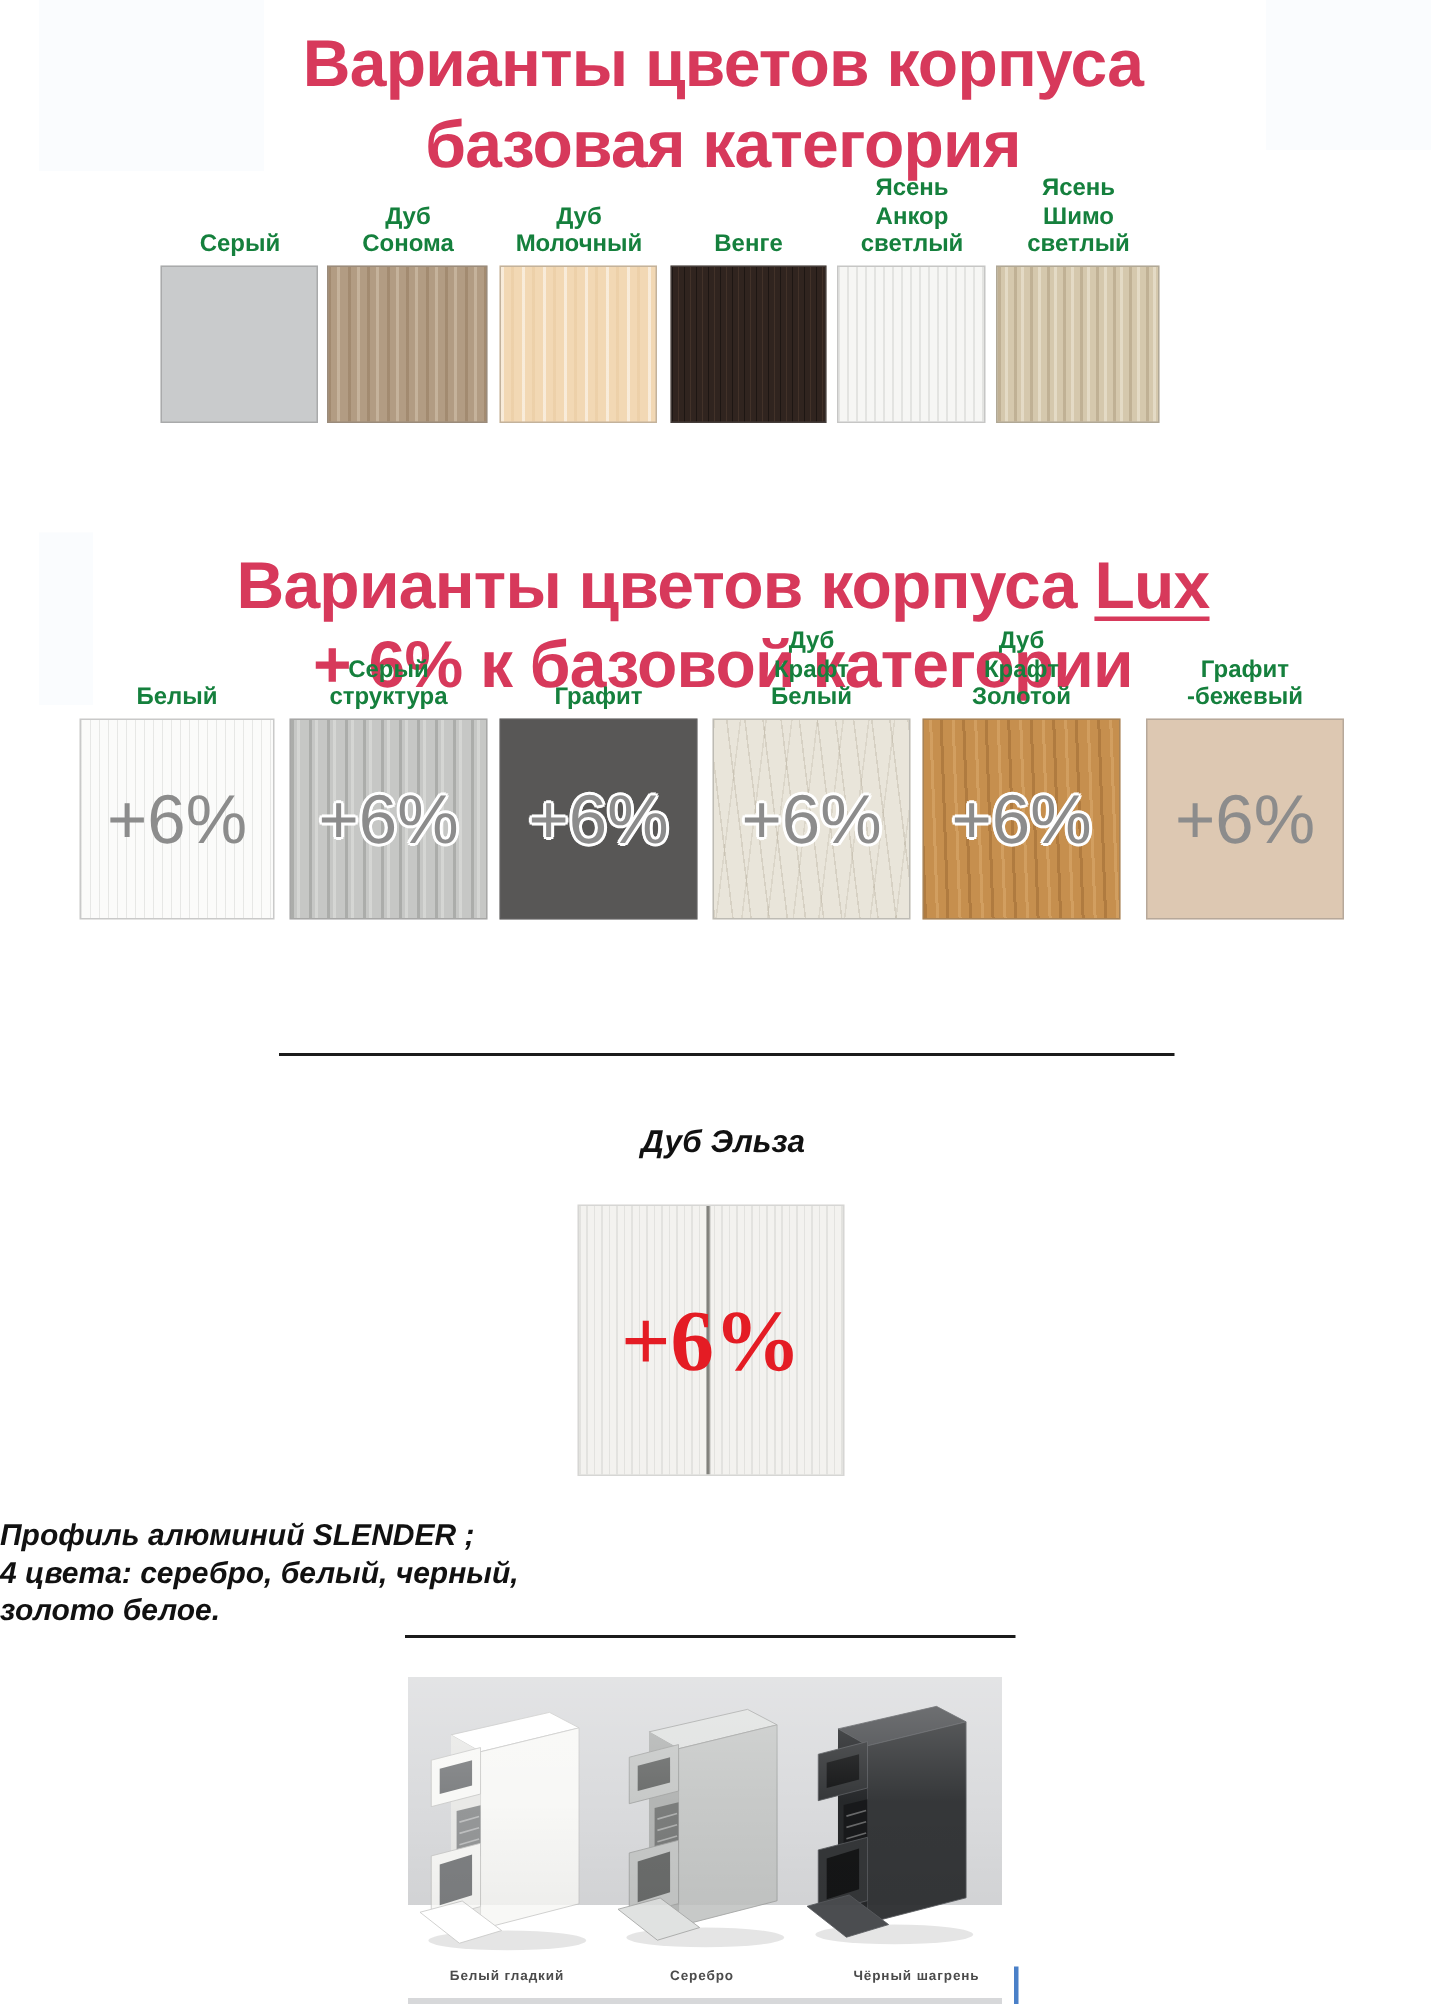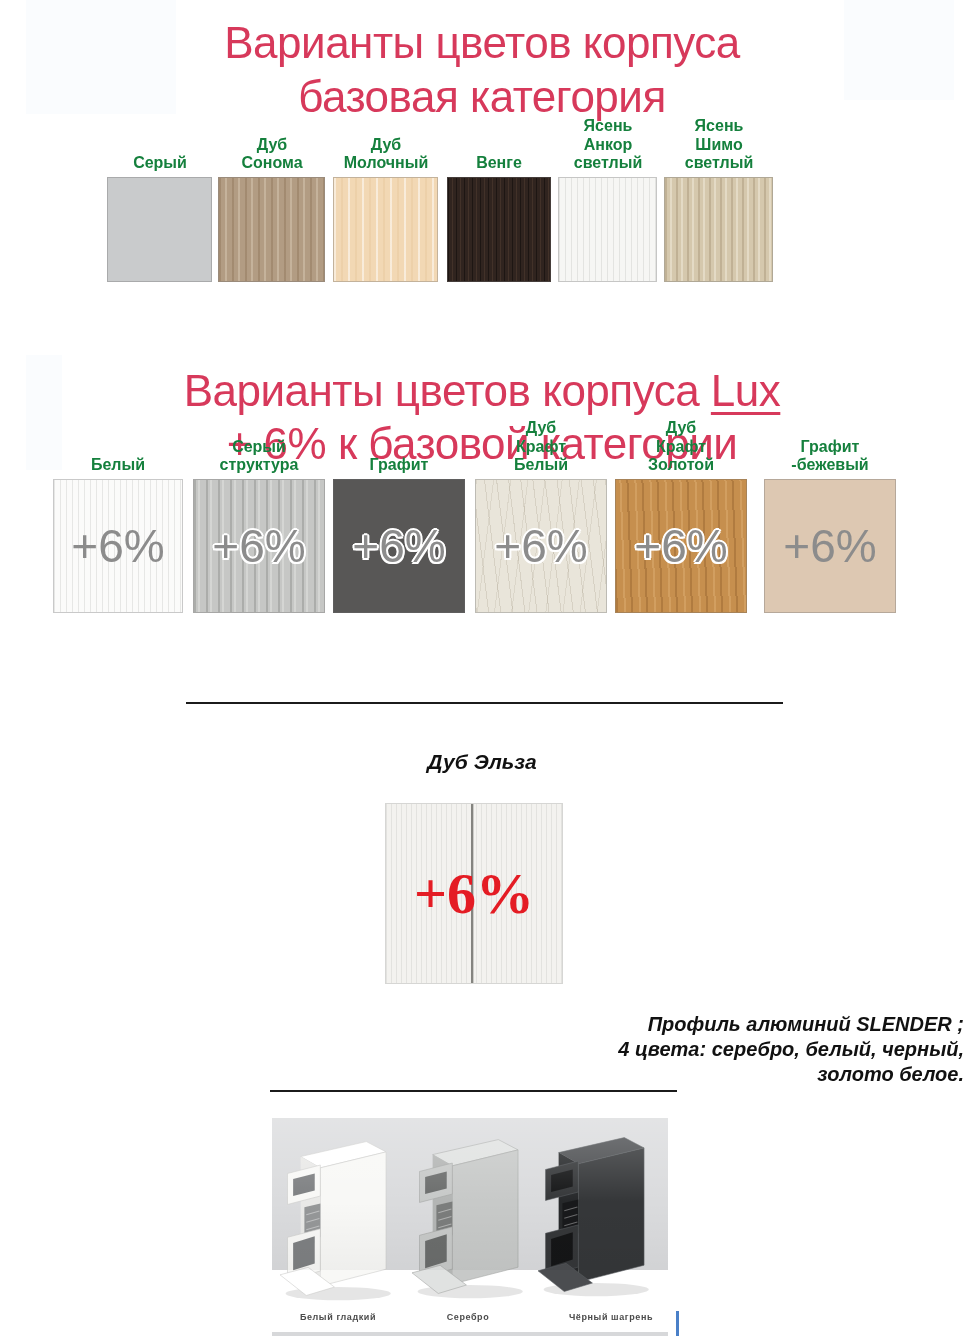--- a/index.html
+++ b/index.html
@@ -7,21 +7,21 @@
           font-family:"Liberation Sans","DejaVu Sans",sans-serif;color:#222;}
 
   
   .tint{position:absolute;background:#fafcfe;}
   .tint.tl{left:26px;top:0;width:150px;height:114px;}
   .tint.tr{left:844px;top:0;width:110px;height:100px;}
   .tint.lm{left:26px;top:355px;width:36px;height:115px;}
 
   
   .title{position:absolute;left:0;width:964px;text-align:center;margin:0;
-         color:var(--accent,#d7395b);font-weight:400;font-size:44px;line-height:1.22;
+         color:var(--accent,#d7395b);font-weight:700;font-size:44px;line-height:1.22;
          letter-spacing:-0.5px;white-space:pre-line;}
   .title.t1{top:16px;}
   .title.t2{top:310px;}
   .title .u{text-decoration:underline;text-underline-offset:6px;text-decoration-thickness:3px;}
 
   
   .lbl{position:absolute;display:flex;align-items:flex-end;justify-content:center;
        text-align:center;font-weight:700;font-size:16px;line-height:1.14;color:#15803d;
        white-space:pre-line;}
   .r1 .lbl{top:114px;height:58px;width:130px;}
@@ -53,21 +53,21 @@
   .mid-heading{position:absolute;left:0;top:640px;width:964px;margin:0;text-align:center;
       font-style:italic;font-weight:700;font-size:22px;line-height:1.27;color:#111;white-space:pre-line;}
   .divider{position:absolute;height:2px;background:#1b1b1b;}
   .div1{left:186px;top:702px;width:597px;}
   .div2{left:270px;top:1090px;width:407px;}
   .elza-label{position:absolute;left:0;top:750px;width:964px;text-align:center;
       font-style:italic;font-weight:700;font-size:21px;color:#111;margin:0;}
   .elza{left:385px;top:803px;width:178px;height:181px;border:1px solid rgba(150,150,150,0.3);}
   .plus-red{position:relative;z-index:2;font-family:"Liberation Serif","DejaVu Serif",serif;
       font-weight:700;font-size:58px;color:var(--pr,#e41c24);}
-  .profile-text{position:absolute;left:0;top:1012px;width:964px;margin:0;text-align:right;
+  .profile-text{position:absolute;left:0;top:1012px;width:964px;margin:0;text-align:left;
       font-style:italic;font-weight:700;font-size:20px;line-height:1.24;color:#111;white-space:pre-line;}
 
   
   .photo{position:absolute;left:272px;top:1118px;width:396px;height:152px;background:var(--photobg,#dadbdd);}
   .photo::after{content:"";position:absolute;inset:0;background:linear-gradient(180deg,rgba(255,255,255,.25),rgba(0,0,0,0) 55%,rgba(0,0,0,.04));pointer-events:none;}
   .profile{position:absolute;width:122px;height:178px;}
   .p-white{left:8px;top:12px;}
   .p-silver{left:140px;top:10px;}
   .p-black{left:266px;top:8px;}
   .photo-lbl{position:absolute;top:194px;width:110px;text-align:center;font-size:9px;font-weight:700;

